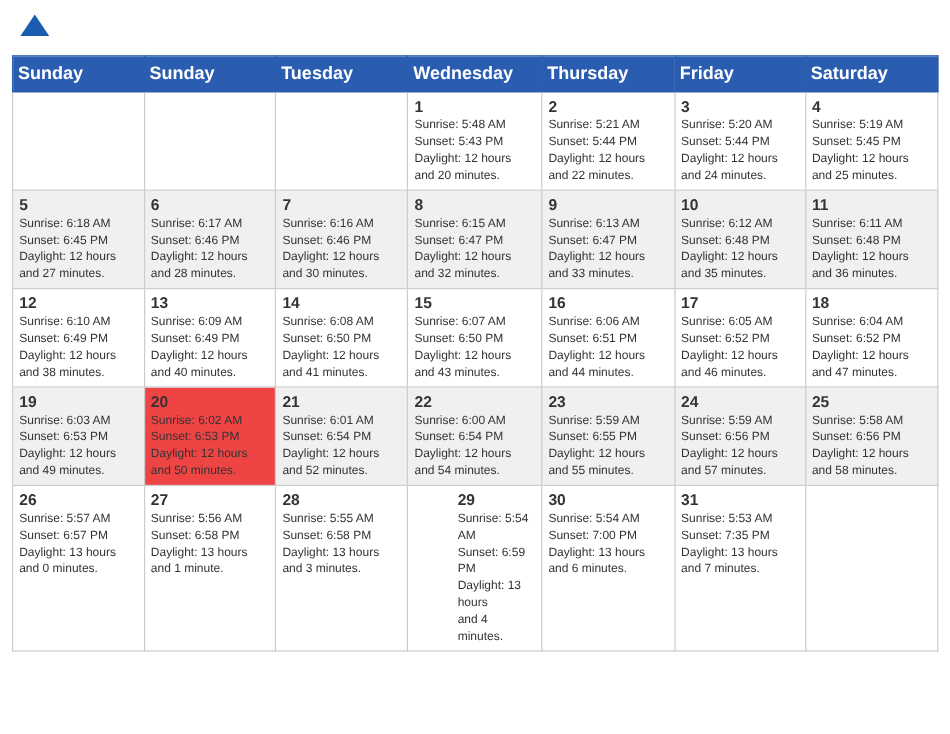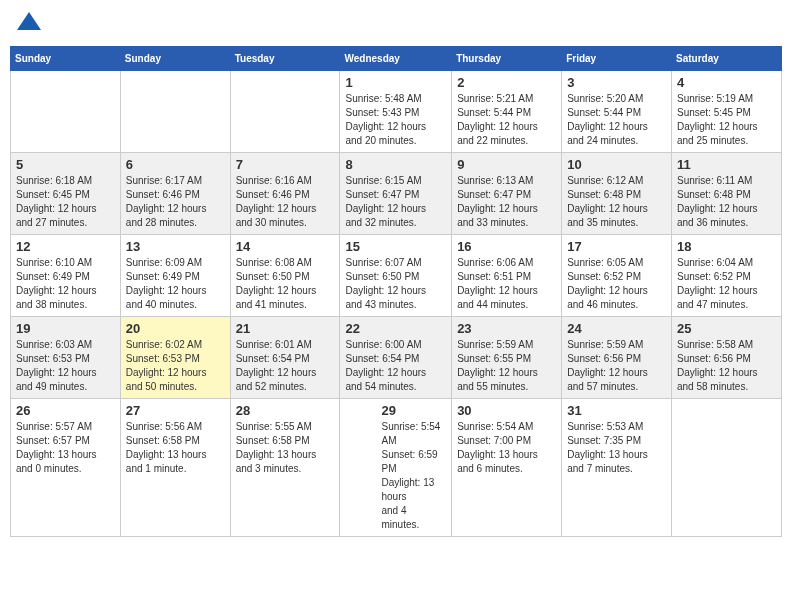--- a/index.html
+++ b/index.html
@@ -39,21 +39,21 @@
       color: #555;
     }
     .calendar {
       width: 100%;
       border-collapse: collapse;
       border: 1px solid #ccc;
     }
     .calendar th {
       background-color: #2a5db0;
       color: #fff;
-      font-size: 10px;
+      font-size: 15px;
       font-weight: bold;
       padding: 6px 4px;
       text-align: left;
       border: 1px solid #2a5db0;
     }
     .calendar td {
       border: 1px solid #ccc;
       vertical-align: top;
       padding: 4px 5px;
       width: 113px;
@@ -255,21 +255,21 @@
         </td>
       </tr>
       <tr>
         <td style="background-color: rgb(240, 240, 240);">
           <span class="day-number">19</span>
           <div class="day-info" style="white-space: pre-line;">Sunrise: 6:03 AM
 Sunset: 6:53 PM
 Daylight: 12 hours
 and 49 minutes.</div>
         </td>
-        <td style="background-color: #fef9c3;">
+        <td style="background-color: #ef4444;">
           <span class="day-number">20</span>
           <div class="day-info" style="white-space: pre-line;">Sunrise: 6:02 AM
 Sunset: 6:53 PM
 Daylight: 12 hours
 and 50 minutes.</div>
         </td>
         <td style="background-color: rgb(240, 240, 240);">
           <span class="day-number">21</span>
           <div class="day-info" style="white-space: pre-line;">Sunrise: 6:01 AM
 Sunset: 6:54 PM

